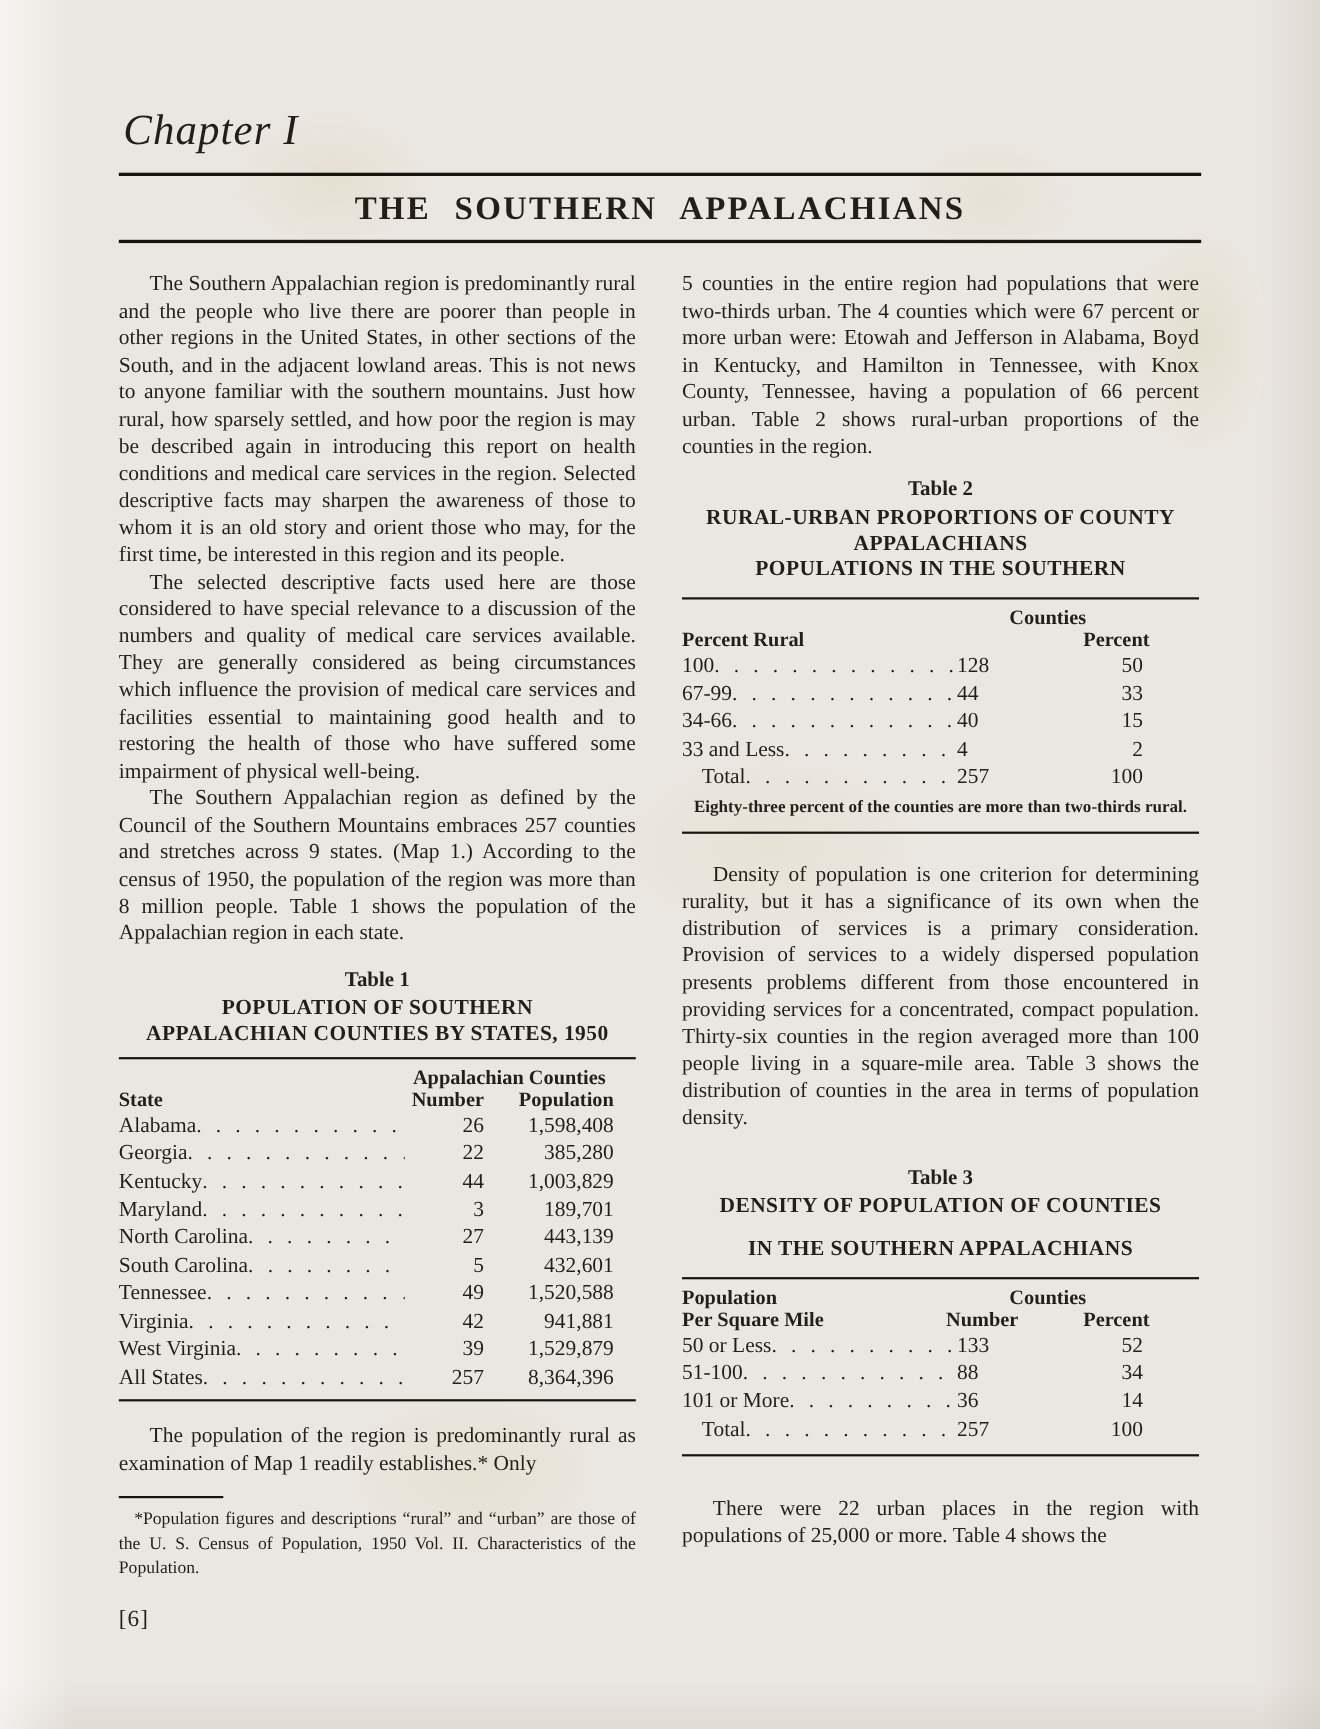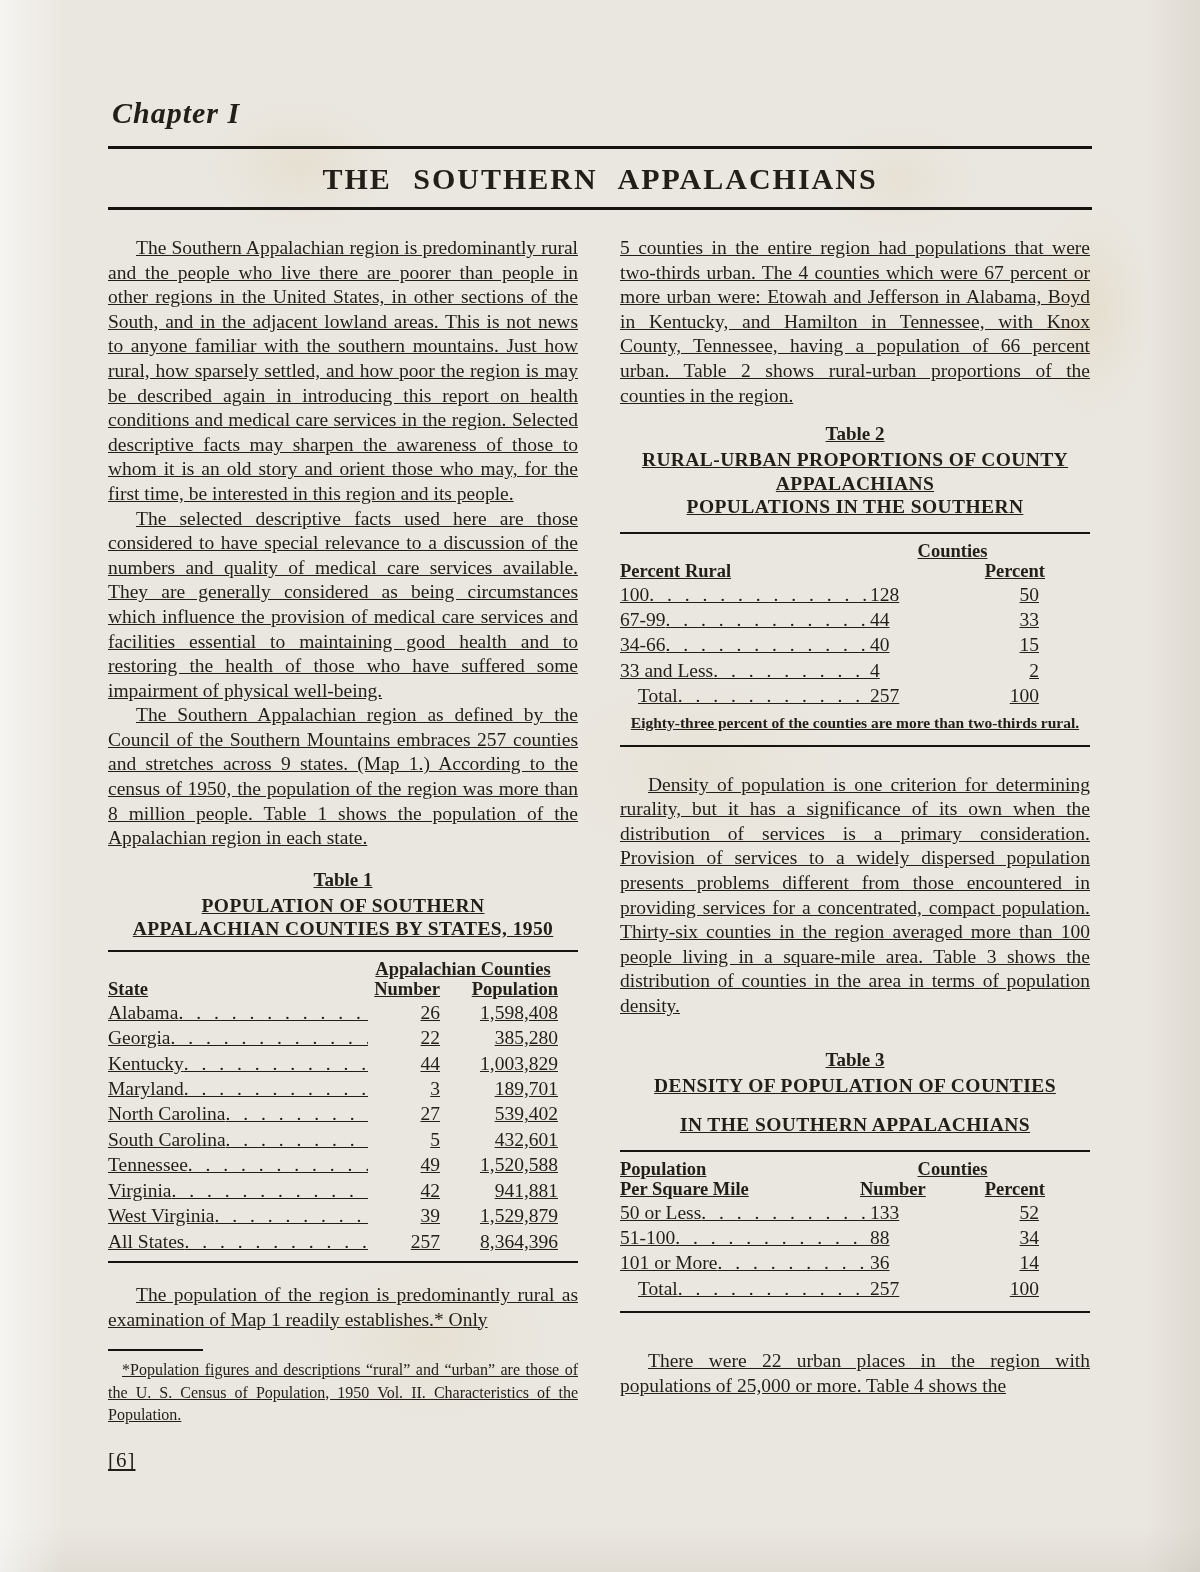--- a/index.html
+++ b/index.html
@@ -15,32 +15,32 @@
       radial-gradient(ellipse 110px 80px at 900px 180px, rgba(193,160,80,0.08), transparent 70%),
       linear-gradient(to right, rgba(255,255,255,0.55) 0px, rgba(255,255,255,0) 65px),
       linear-gradient(to left, rgba(110,100,80,0.10) 0px, rgba(110,100,80,0) 55px),
       linear-gradient(to top, rgba(110,100,80,0.08) 0px, rgba(110,100,80,0) 45px),
       #eae7e0;
     position:relative;overflow:hidden;
   }
   .header{padding-top:96px;}
   .chapter{
     margin-left:112px;
-    font-size:30px;font-weight:bold;font-style:italic;
+    font-size:39px;font-weight:normal;font-style:italic;
     letter-spacing:1px;
   }
   .rule{height:3px;background:#16140e;margin:0 108px;}
   .rule-top{margin-top:16px;}
   .page-title{
     text-align:center;font-weight:bold;font-size:30px;
     letter-spacing:2px;word-spacing:12px;
     margin:13px 0 11px 0;
   }
   .columns{display:flex;margin:26px 112px 0 108px;gap:42px;}
-  .col{width:470px;flex:0 0 470px;text-decoration:underline;}
+  .col{width:470px;flex:0 0 470px;}
   .para{
     font-size:19.5px;line-height:24.6px;text-align:justify;
     margin:0;
   }
   .indent{text-indent:28px;}
   
   .tcaption{text-align:center;font-weight:bold;font-size:19px;margin-top:18px;}
   .ttitle{text-align:center;font-weight:bold;font-size:19.5px;line-height:23.5px;letter-spacing:0.4px;margin-top:3px;}
   .trule{height:2px;background:#16140e;margin-top:9px;}
   .trule-b{height:2px;background:#16140e;margin-top:7px;}
@@ -127,21 +127,21 @@
       <div class="trow">
           <span class="tlabel">Maryland</span>
           <span class="tdots"></span>
           <span class="cnum">3</span>
           <span class="cpop">189,701</span>
         </div>
       <div class="trow">
           <span class="tlabel">North Carolina</span>
           <span class="tdots"></span>
           <span class="cnum">27</span>
-          <span class="cpop">539,402</span>
+          <span class="cpop">443,139</span>
         </div>
       <div class="trow">
           <span class="tlabel">South Carolina</span>
           <span class="tdots"></span>
           <span class="cnum">5</span>
           <span class="cpop">432,601</span>
         </div>
       <div class="trow">
           <span class="tlabel">Tennessee</span>
           <span class="tdots"></span>

